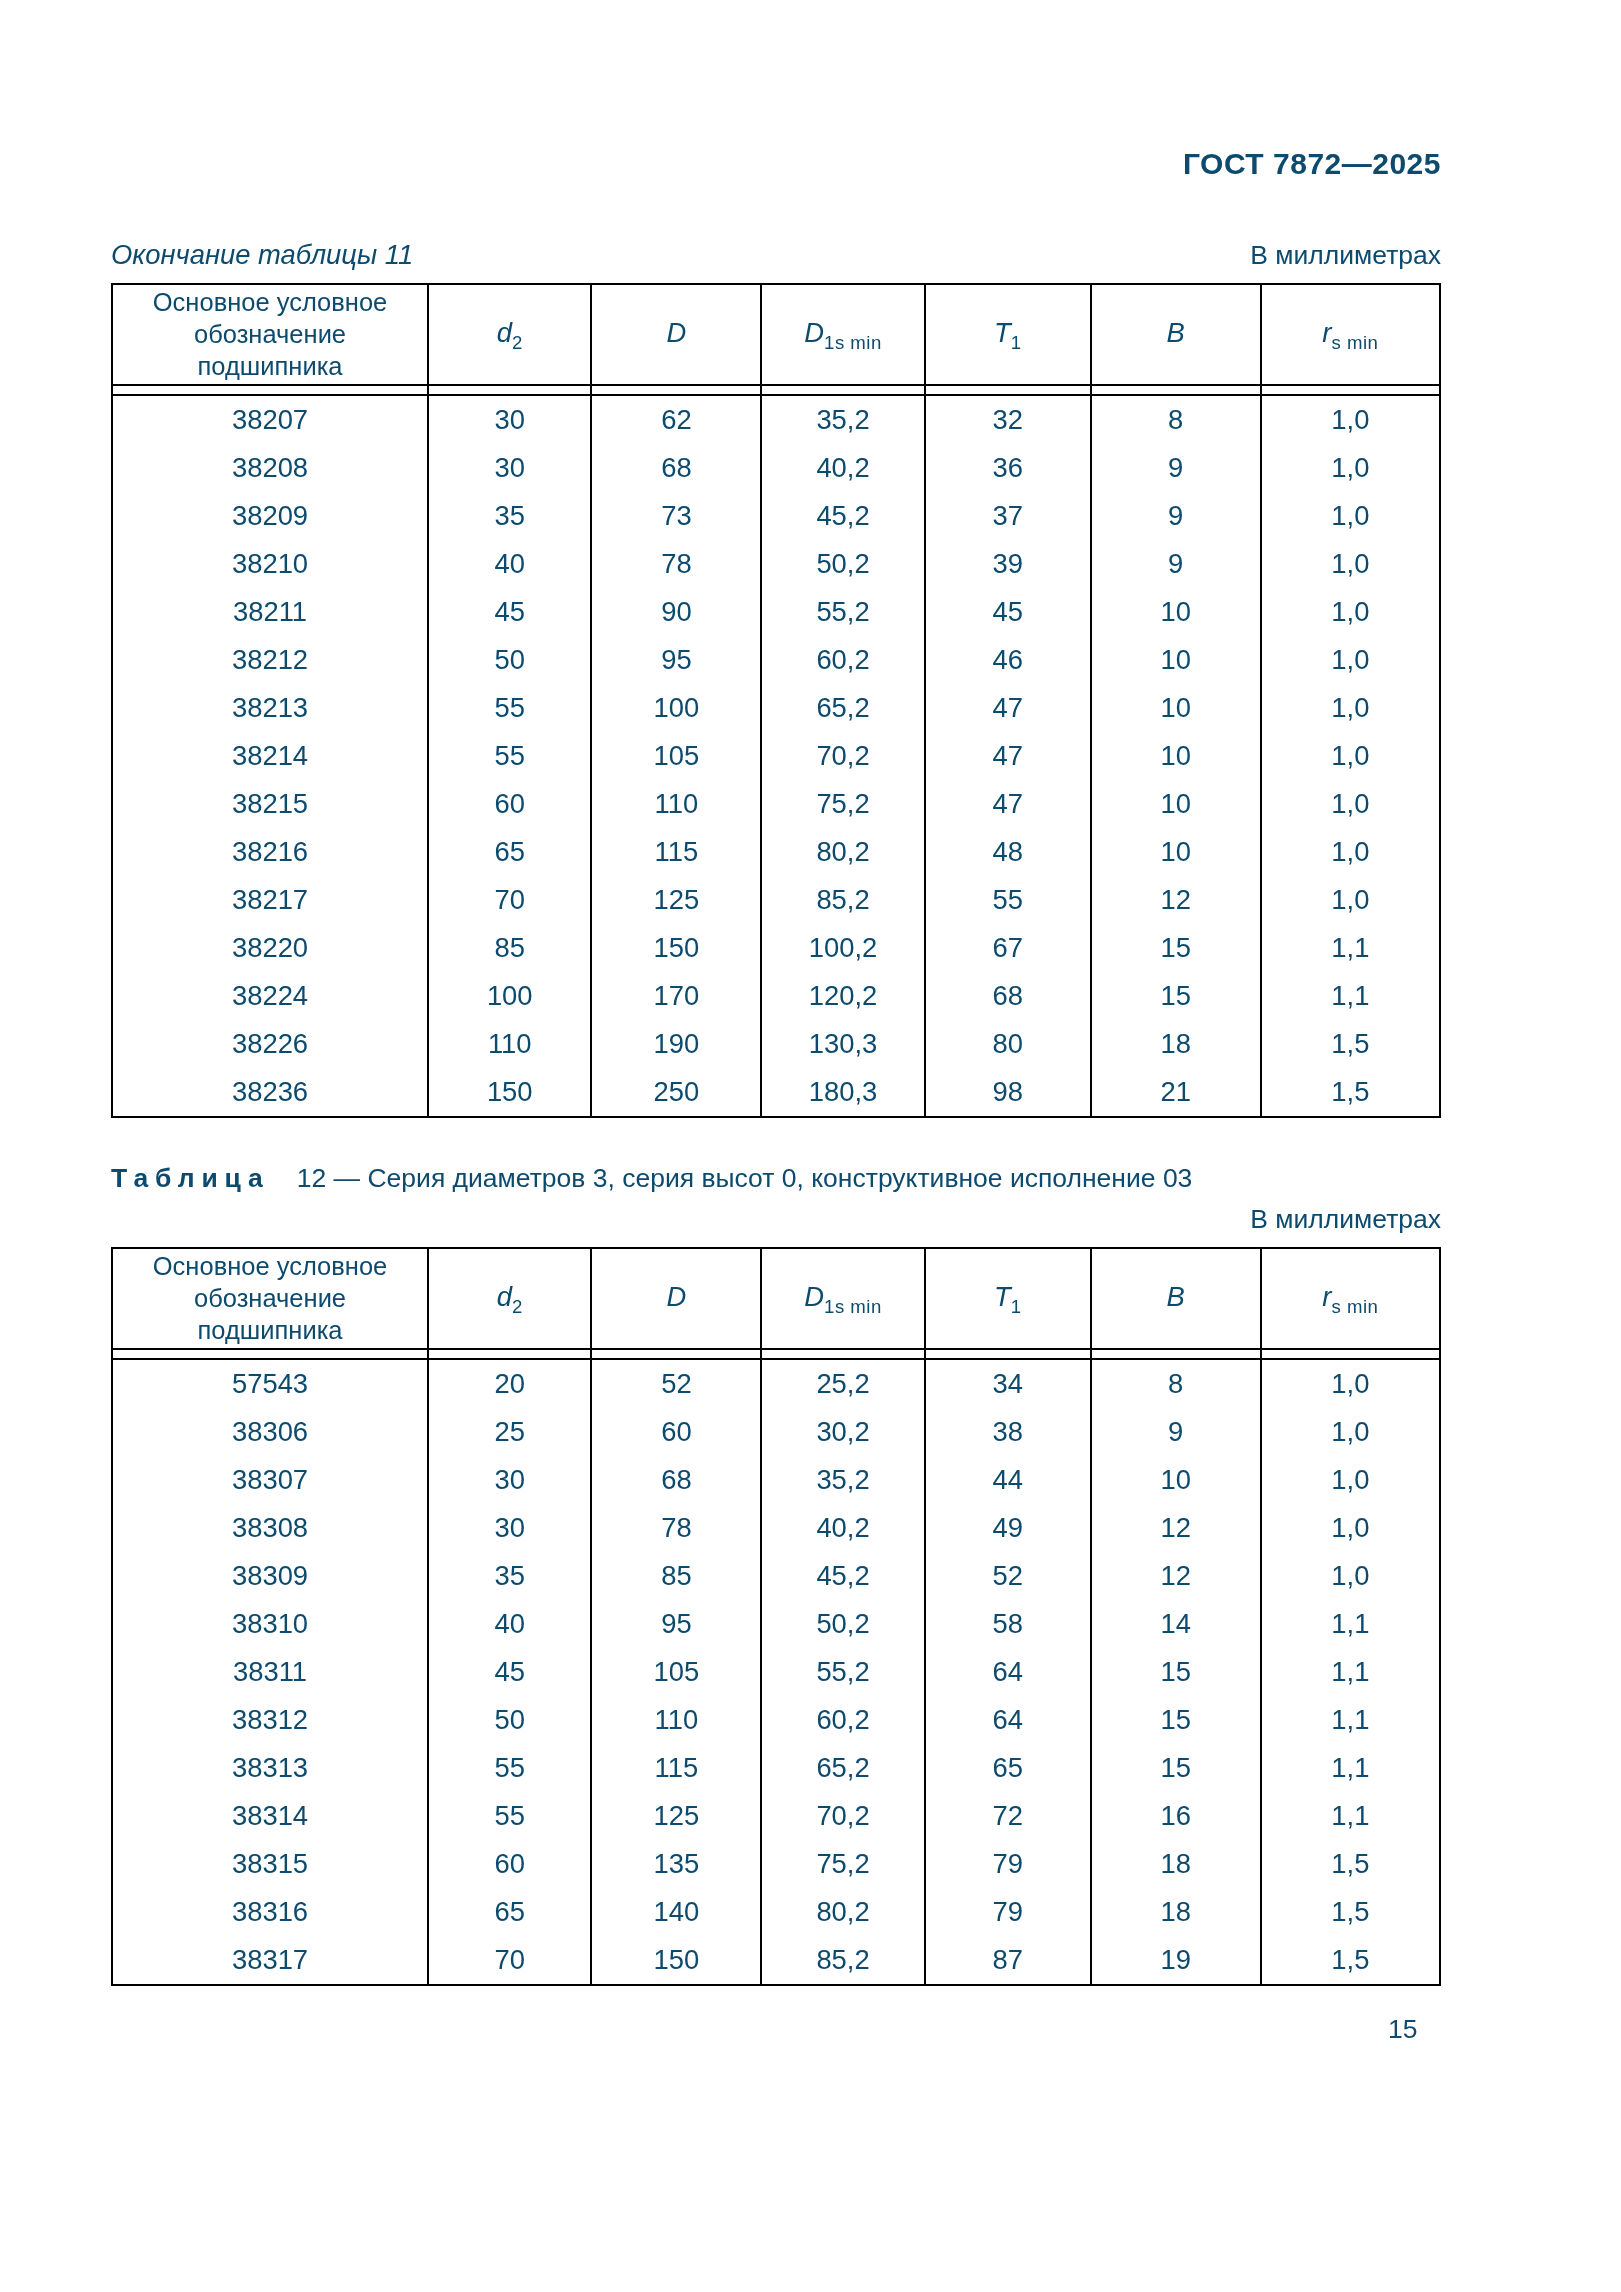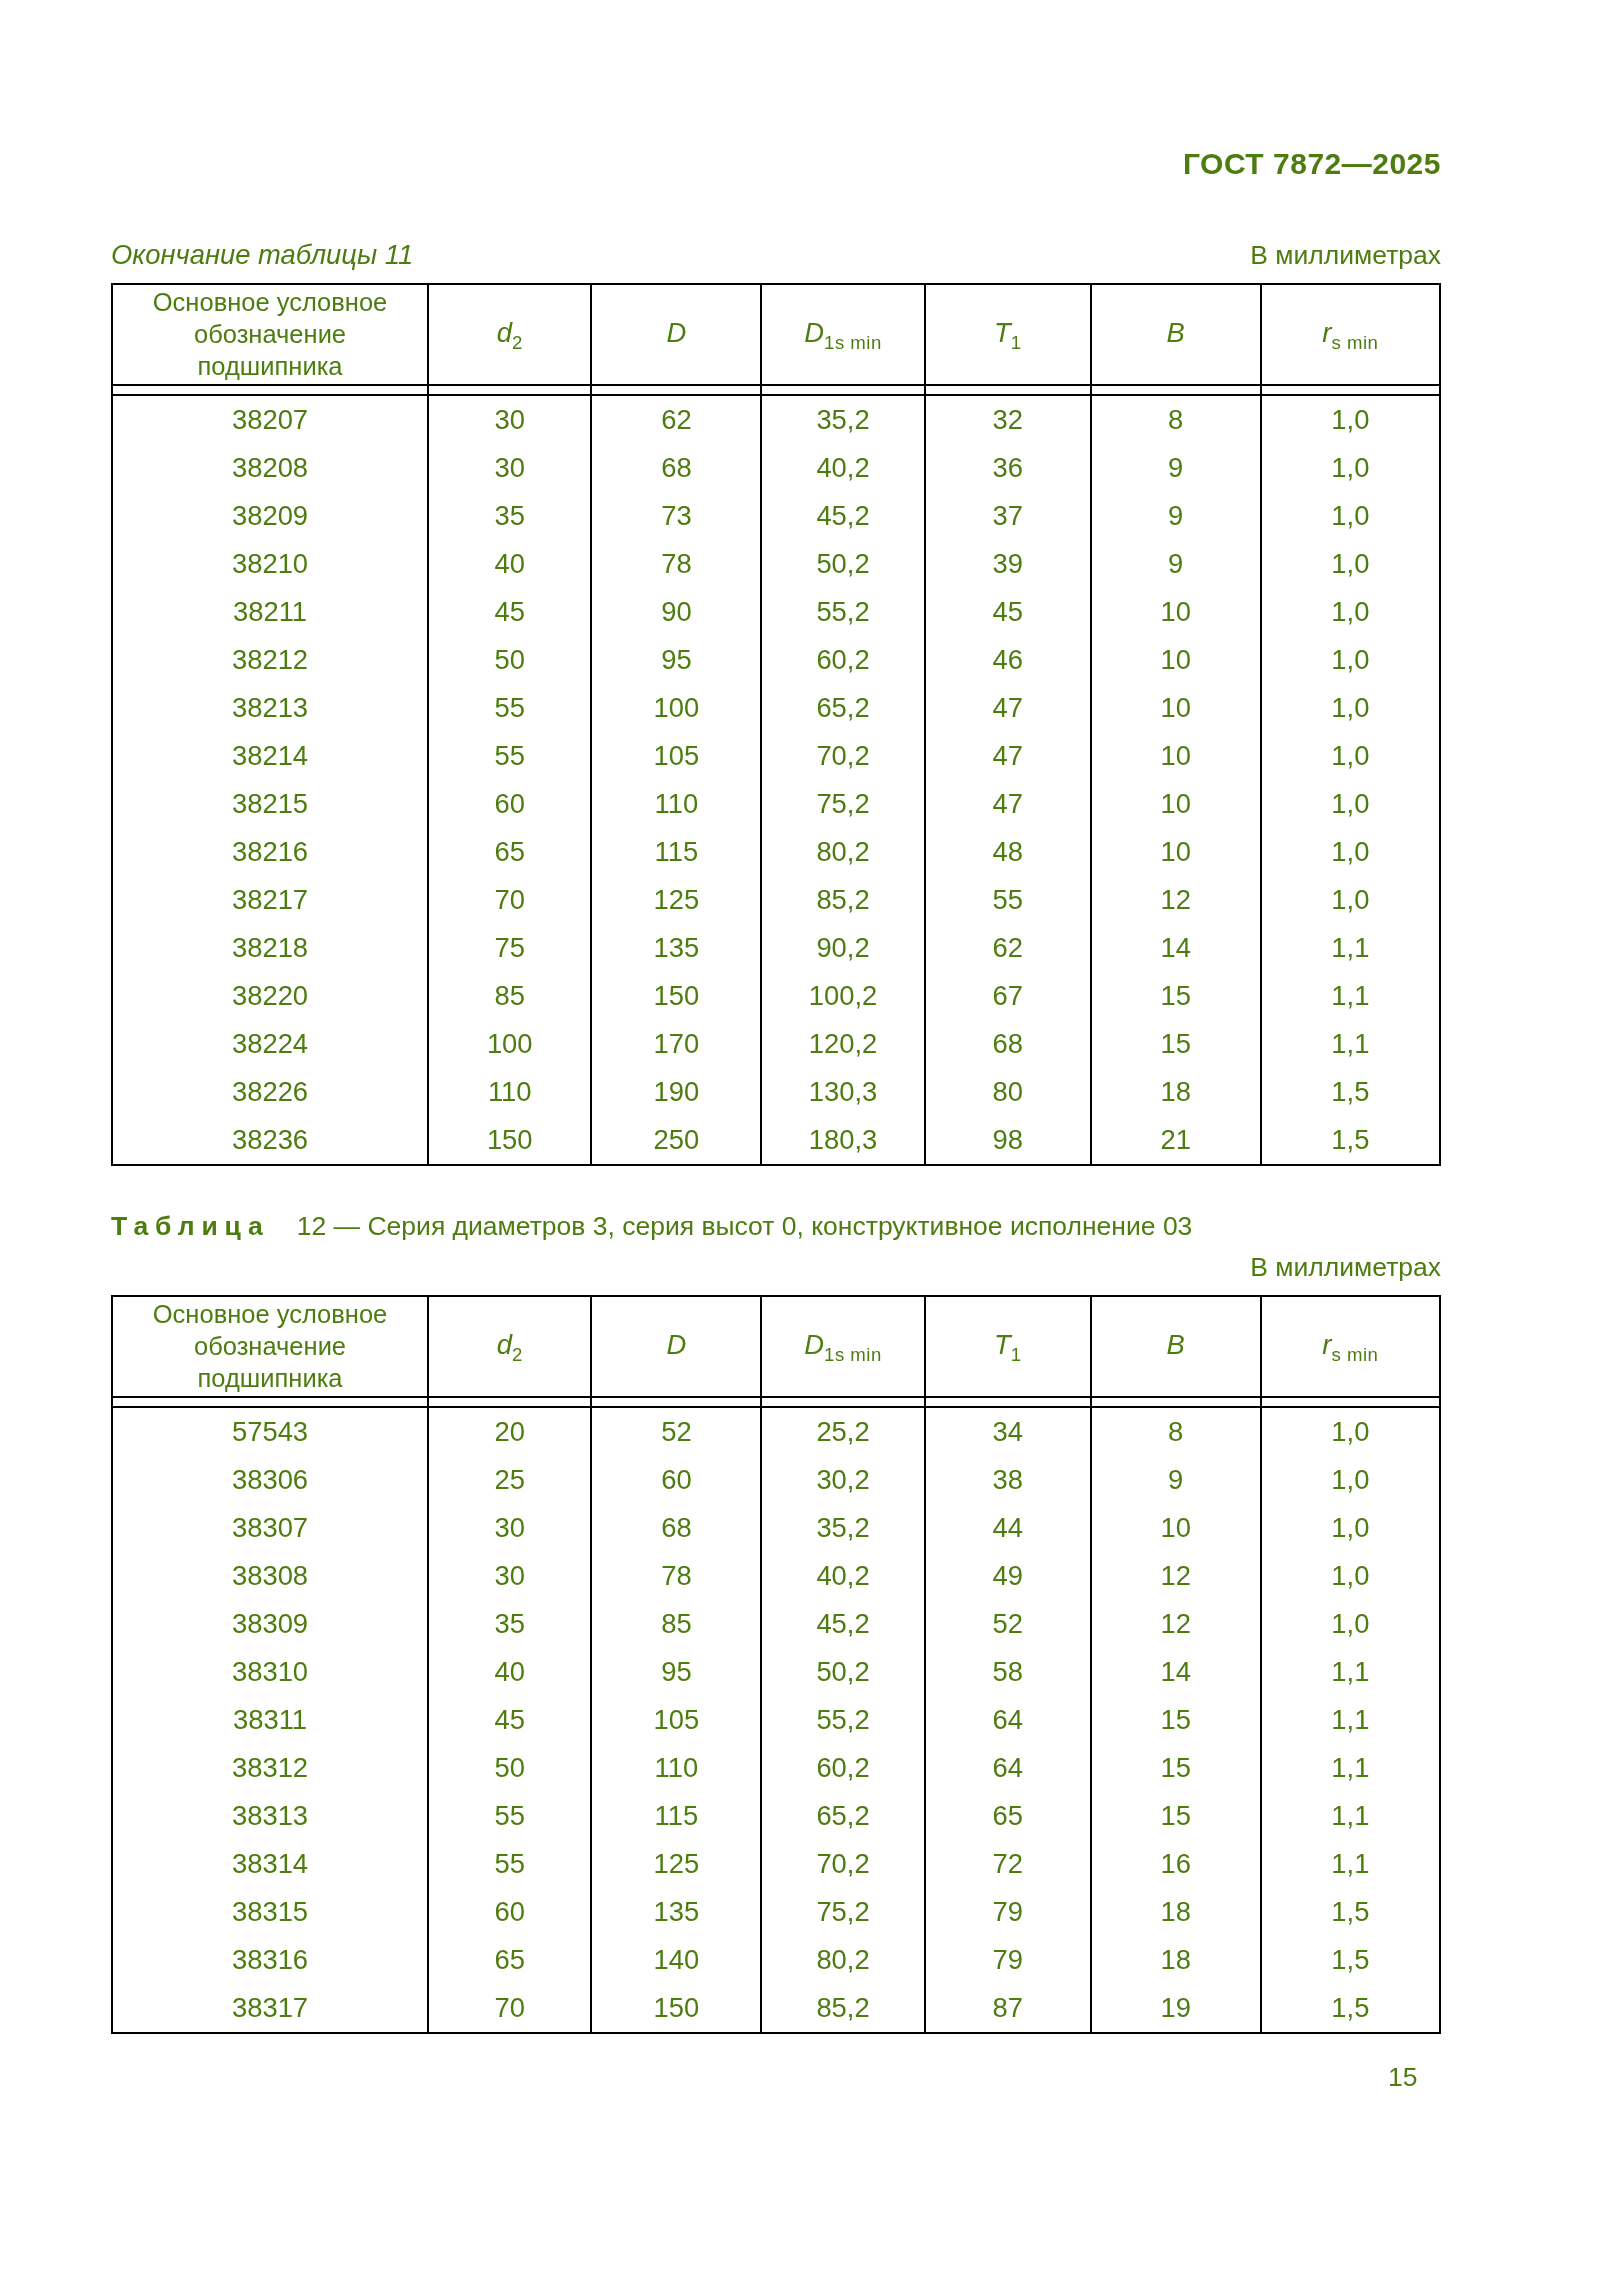--- a/index.html
+++ b/index.html
@@ -2,21 +2,21 @@
 <html lang="ru"><head>
 <meta charset="utf-8">
 <style>
   html, body { margin: 0; padding: 0; background: #e8e8e8; }
   .page {
     position: relative;
     width: 1621px;
     height: 2293px;
     margin: 0 auto;
     background: #ffffff;
-    color: #4d7c0f;
+    color: #0c4a6e;
     font-family: "Liberation Sans", sans-serif;
   }
   .content {
     position: absolute;
     left: 111px;
     top: 0;
     width: 1330px;
   }
   .doc-header {
     padding-top: 147px;
@@ -242,29 +242,20 @@
           <tr>
             <td>38217</td>
             <td>70</td>
             <td>125</td>
             <td>85,2</td>
             <td>55</td>
             <td>12</td>
             <td>1,0</td>
           </tr>
           <tr>
-            <td>38218</td>
-            <td>75</td>
-            <td>135</td>
-            <td>90,2</td>
-            <td>62</td>
-            <td>14</td>
-            <td>1,1</td>
-          </tr>
-          <tr>
             <td>38220</td>
             <td>85</td>
             <td>150</td>
             <td>100,2</td>
             <td>67</td>
             <td>15</td>
             <td>1,1</td>
           </tr>
           <tr>
             <td>38224</td>

